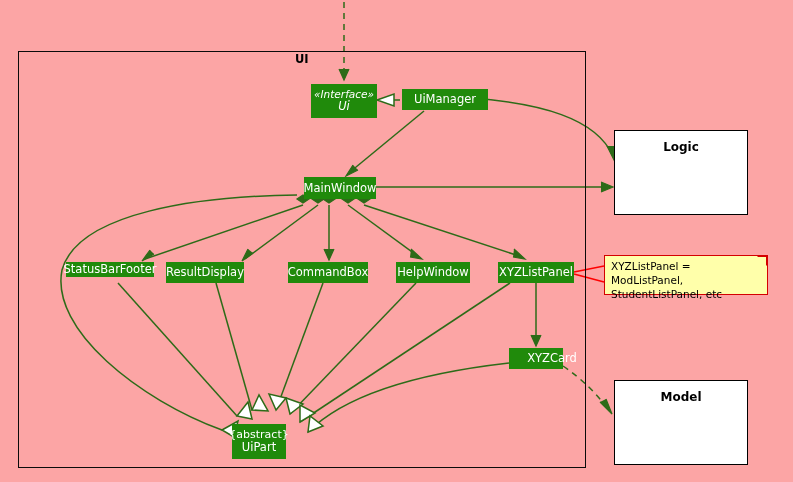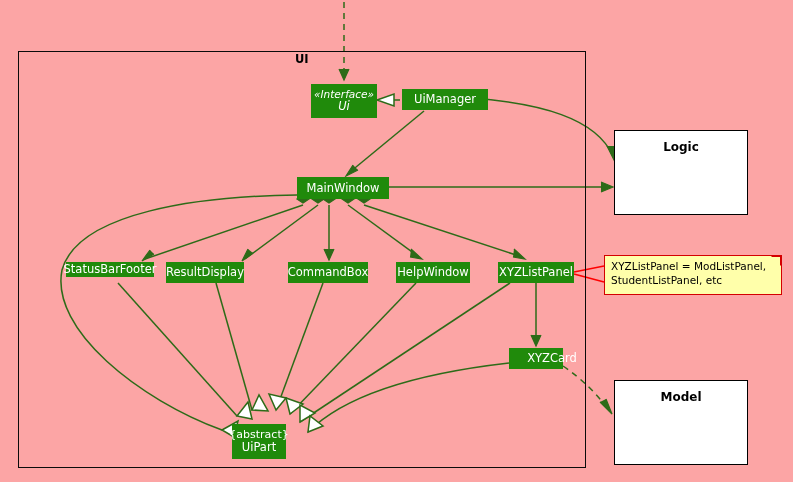--- a/index.html
+++ b/index.html
@@ -264,21 +264,21 @@
 
   <div class="node" style="left:311px; top:84px; width:66px; height:34px;">
     <span class="iface-stereo">«Interface»</span>
     <span class="iface-name">Ui</span>
   </div>
 
   <div class="node" style="left:402px; top:89px; width:86px; height:21px;">
     <span class="node-label">UiManager</span>
   </div>
 
-  <div class="node" style="left:297px; top:177px; width:92px; height:22px;">
+  <div class="node" style="left:304px; top:177px; width:72px; height:22px;">
     <span class="node-label">MainWindow</span>
   </div>
 
   <div class="node" style="left:66px; top:262px; width:88px; height:15px;">
     <span class="node-label">StatusBarFooter</span>
   </div>
 
   <div class="node" style="left:166px; top:262px; width:78px; height:21px;">
     <span class="node-label">ResultDisplay</span>
   </div>
@@ -297,20 +297,20 @@
 
   <div class="node" style="left:509px; top:348px; width:54px; height:21px;padding-left:32px;">
     <span class="node-label">XYZCard</span>
   </div>
 
   <div class="node" style="left:232px; top:424px; width:54px; height:35px;">
     <span class="abstract-tag">{abstract}</span>
     <span class="node-label">UiPart</span>
   </div>
 
-  <div class="note" style="left:604px; top:255px; width:178px; height:40px;">
+  <div class="note" style="left:604px; top:255px; width:164px; height:40px;">
     <div>XYZListPanel = ModListPanel,</div>
     <div>StudentListPanel, etc</div>
     <span class="note-fold"></span>
     <span class="note-fold-inner"></span>
   </div>
 
 </div>
 
 </body></html>

